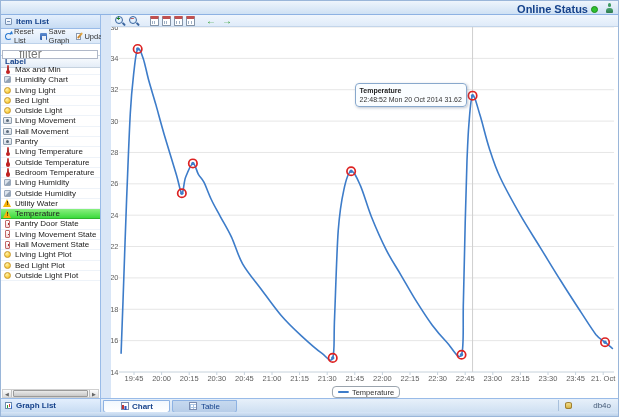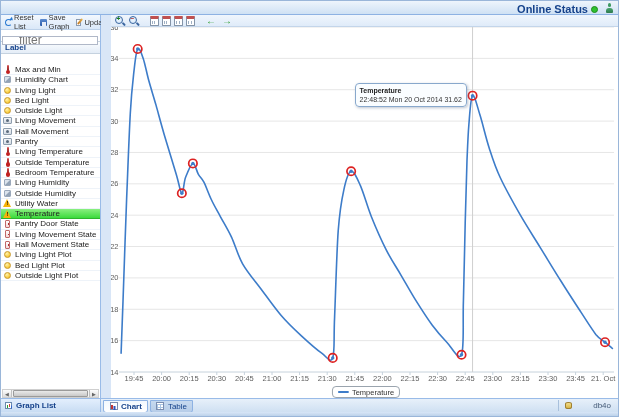--- a/index.html
+++ b/index.html
@@ -47,21 +47,21 @@
   .hs-thumb{flex:1;margin:0 1px;background:linear-gradient(#e9e9e9,#c9c9c9);border:1px solid #9a9a9a;border-radius:1px;}
 
   
   .graph-list-bar{position:absolute;left:0;width:100px;bottom:4px;height:14px;box-sizing:border-box;
                   background:linear-gradient(#e3effd,#c8dcf3);border-top:1px solid #99bbe8;border-right:1px solid #99bbe8;
                   display:flex;align-items:center;gap:3px;padding:0 3px;font-size:8px;font-weight:bold;color:#15428b;}
   .bottom-strip{position:absolute;left:0;right:0;bottom:0;height:4px;background:linear-gradient(#d8e6f7,#bcd2ea);}
   .chart-bottom-bar{position:absolute;left:100px;right:0;bottom:4px;height:14px;box-sizing:border-box;
                     background:linear-gradient(#e7f0fa,#cfe0f2);border-top:1px solid #99bbe8;
                     display:flex;align-items:center;padding:0 2px;}
-  .btab{display:inline-flex;align-items:center;gap:3px;height:11px;margin-right:2px;padding:0 5px;
+  .btab{display:inline-flex;align-items:center;gap:3px;height:11px;margin-right:2px;padding:0 16px;
         border:1px solid #8db2e3;border-radius:0 0 3px 3px;font-size:8px;color:#15428b;
         background:linear-gradient(#c6d9ef,#b7cde8);}
   .btab.active{background:linear-gradient(#f2f8fe,#ffffff);font-weight:bold;}
   .db-group{margin-left:auto;display:flex;align-items:center;gap:20px;border-left:1px solid #a8c0dc;
             padding:0 5px;height:11px;font-size:8px;color:#445a77;justify-content:space-between;}
 
   
   .splitter{position:absolute;left:100px;top:14px;width:10px;bottom:18px;background:#d9e6f7;}
 
   
@@ -168,20 +168,24 @@
 
   <div class="tabbar">
     <div class="online">
       <span>Online Status</span>
       <span class="dot"></span>
     </div>
     <span class="user-ic"></span>
   </div>
 
   <div class="sidebar">
+    <div class="panel-hd">
+      <span class="ic ic-items"></span>
+      <span>Item List</span>
+    </div>
     <div class="side-toolbar" id="side-toolbar">
         <span class="tbtn">
           <span class="ic ic-refresh"></span>
           <span>Reset List</span>
         </span>
         <span class="tbtn">
           <span class="ic ic-save"></span>
           <span>Save Graph</span>
         </span>
         <span class="tbtn">

